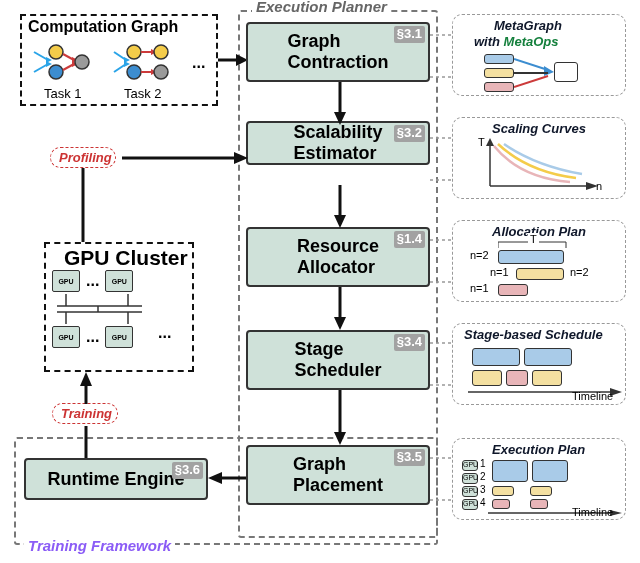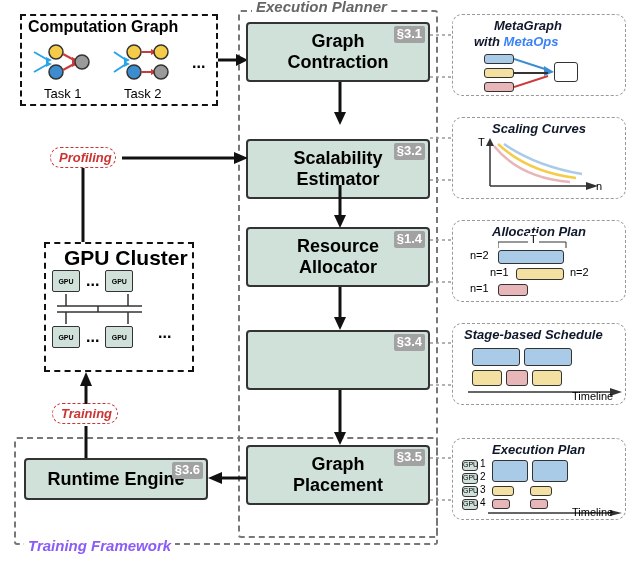--- a/index.html
+++ b/index.html
@@ -39,21 +39,21 @@
     color: #8b5cf6; font-size: 15px;
     background: #fff; padding: 0 4px;
   }
   .stage-box {
     position: absolute;
     background: #cfe1d9;
     border: 2px solid #333;
     border-radius: 4px;
     font-weight: bold;
     font-size: 18px;
-    text-align: center;
+    text-align: left;
     display: flex;
     align-items: center;
     justify-content: center;
     line-height: 1.15;
   }
   .sec-tag {
     position: absolute;
     top: 2px; right: 3px;
     background: #a2a2a2;
     color: #fff;
@@ -175,31 +175,33 @@
 <svg class="arrow" style="left:218px;top:50px;width:30px;height:20px">
   <line x1="0" y1="10" x2="20" y2="10" stroke="#111" stroke-width="3"></line>
   <polygon points="18,4 30,10 18,16" fill="#111"></polygon>
 </svg>
 
 <div class="stage-box" style="left:246px;top:22px;width:184px;height:60px">
   <span style="white-space:pre-line">Graph
 Contraction</span>
   <span class="sec-tag">§3.1</span>
 </div>
-<div class="stage-box" style="left:246px;top:139px;width:184px;height:60px">
+<div class="stage-box" style="left:246px;top:121px;width:184px;height:44px">
   <span style="white-space:pre-line">Scalability
 Estimator</span>
   <span class="sec-tag">§3.2</span>
 </div>
 <div class="stage-box" style="left:246px;top:227px;width:184px;height:60px">
   <span style="white-space:pre-line">Resource
 Allocator</span>
   <span class="sec-tag">§1.4</span>
 </div>
 <div class="stage-box" style="left:246px;top:330px;width:184px;height:60px">
+  <span style="white-space:pre-line">Stage
+Scheduler</span>
   <span class="sec-tag">§3.4</span>
 </div>
 <div class="stage-box" style="left:246px;top:445px;width:184px;height:60px">
   <span style="white-space:pre-line">Graph
 Placement</span>
   <span class="sec-tag">§3.5</span>
 </div>
 
 <div class="stage-box" style="left:24px;top:458px;width:184px;height:42px;font-size:18px">
   <span>Runtime Engine</span>
@@ -266,21 +268,21 @@
   <line x1="6" y1="86" x2="6" y2="54" stroke="#111" stroke-width="3"></line>
   <line x1="6" y1="32" x2="6" y2="12" stroke="#111" stroke-width="3"></line>
   <polygon points="0,14 6,0 12,14" fill="#111"></polygon>
 </svg>
 
 <div class="output-box" style="left:452px;top:14px;width:174px;height:82px"></div>
 <div class="output-title" style="left:494px;top:18px">
   <span>MetaGraph</span>
 </div>
 <div style="position:absolute;left:474px;top:34px;font-size:13px;font-style:italic;font-weight:bold">
-  <span style="color:#0f172a">with </span><span style="color:#3b82f6">MetaOps</span>
+  <span style="color:#0f172a">with </span><span style="color:#15803d">MetaOps</span>
 </div>
 <div class="mini-block blue" style="left:484px;top:54px;width:30px;height:10px"></div>
 <div class="mini-block yellow" style="left:484px;top:68px;width:30px;height:10px"></div>
 <div class="mini-block pink" style="left:484px;top:82px;width:30px;height:10px"></div>
 <div class="mini-block" style="left:554px;top:62px;width:24px;height:20px;background:#fff"></div>
 <svg style="position:absolute;left:514px;top:54px;width:40px;height:40px">
   <line x1="0" y1="5" x2="34" y2="16" stroke="#3c8dd0" stroke-width="2"></line>
     <polygon points="30,12 40,18 30,22" fill="#3c8dd0"></polygon>
   <line x1="0" y1="19" x2="34" y2="19" stroke="#333" stroke-width="2"></line>
   <line x1="0" y1="33" x2="34" y2="22" stroke="#cc3b3b" stroke-width="2"></line>

